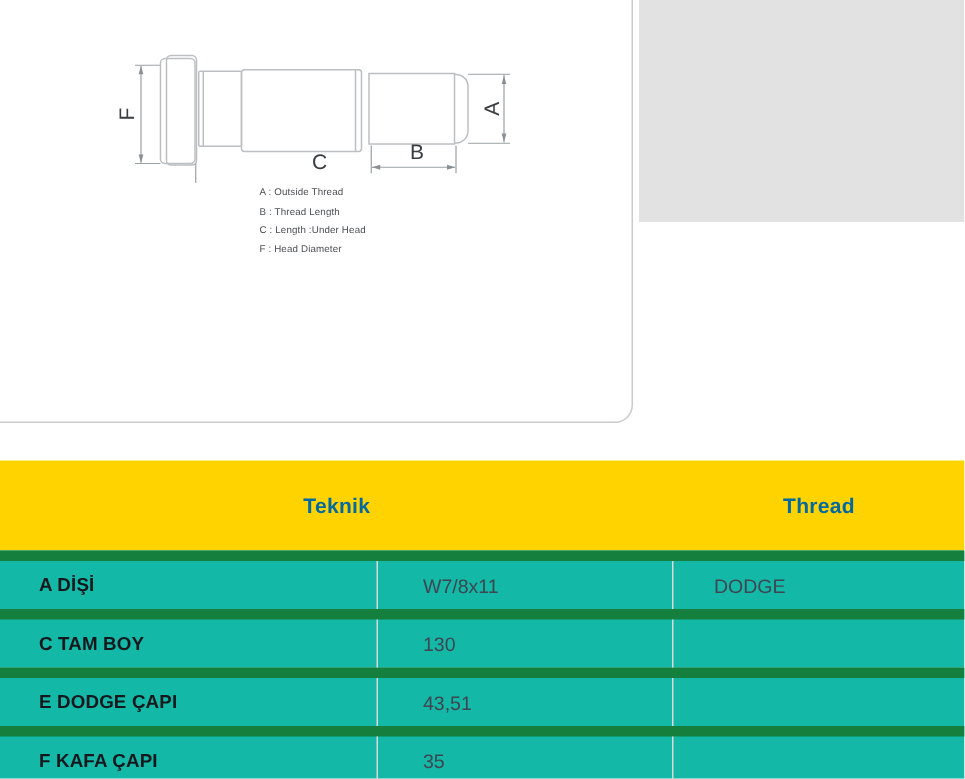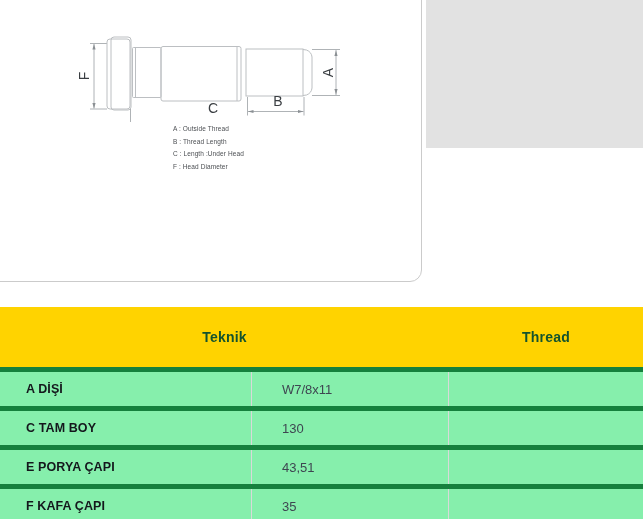--- a/index.html
+++ b/index.html
@@ -34,25 +34,25 @@
     position: absolute;
     left: 426px; top: 0;
     width: 217px; height: 148px;
     background: #e2e2e2;
   }
   
   .spec-table { position: absolute; left: 0; top: 307px; width: 643px; }
   .thead { display: flex; height: 60px; background: #ffd300; }
   .th {
     display: flex; align-items: center; justify-content: center;
-    font-size: 14px; font-weight: 600; color: #14532d; letter-spacing: 0.2px;
+    font-size: 14px; font-weight: 600; color: #0369a1; letter-spacing: 0.2px;
   }
   .th-teknik { width: 449px; }
   .th-model  { width: 194px; }
-  .trow { display: flex; height: 39px; border-top: 5px solid #15803d; background: #86efac; }
+  .trow { display: flex; height: 39px; border-top: 7px solid #15803d; background: #14b8a6; justify-content: center; }
   .td { display: flex; align-items: center; height: 100%; }
   .td-label {
     width: 252px; padding-left: 26px; border-right: 1px solid #d9d9d9;
     font-size: 12.5px; font-weight: 700; color: #14171c; letter-spacing: 0.1px;
   }
   .td-value {
     width: 197px; padding-left: 30px; border-right: 1px solid #d9d9d9;
     font-size: 13px; color: #3e4651;
   }
   .td-model {
@@ -131,30 +131,31 @@
 
 <div class="spec-table">
   <div class="thead">
     <div class="th th-teknik">Teknik</div>
     <div class="th th-model">Thread</div>
   </div>
 
   <div class="trow">
     <div class="td td-label">A DİŞİ</div>
     <div class="td td-value">W7/8x11</div>
+    <div class="td td-model">DODGE</div>
   </div>
 
   <div class="trow">
     <div class="td td-label">C TAM BOY</div>
     <div class="td td-value">130</div>
     <div class="td td-model"></div>
   </div>
 
   <div class="trow">
-    <div class="td td-label">E PORYA ÇAPI</div>
+    <div class="td td-label">E DODGE ÇAPI</div>
     <div class="td td-value">43,51</div>
     <div class="td td-model"></div>
   </div>
 
   <div class="trow">
     <div class="td td-label">F KAFA ÇAPI</div>
     <div class="td td-value">35</div>
     <div class="td td-model"></div>
   </div>
 </div>

